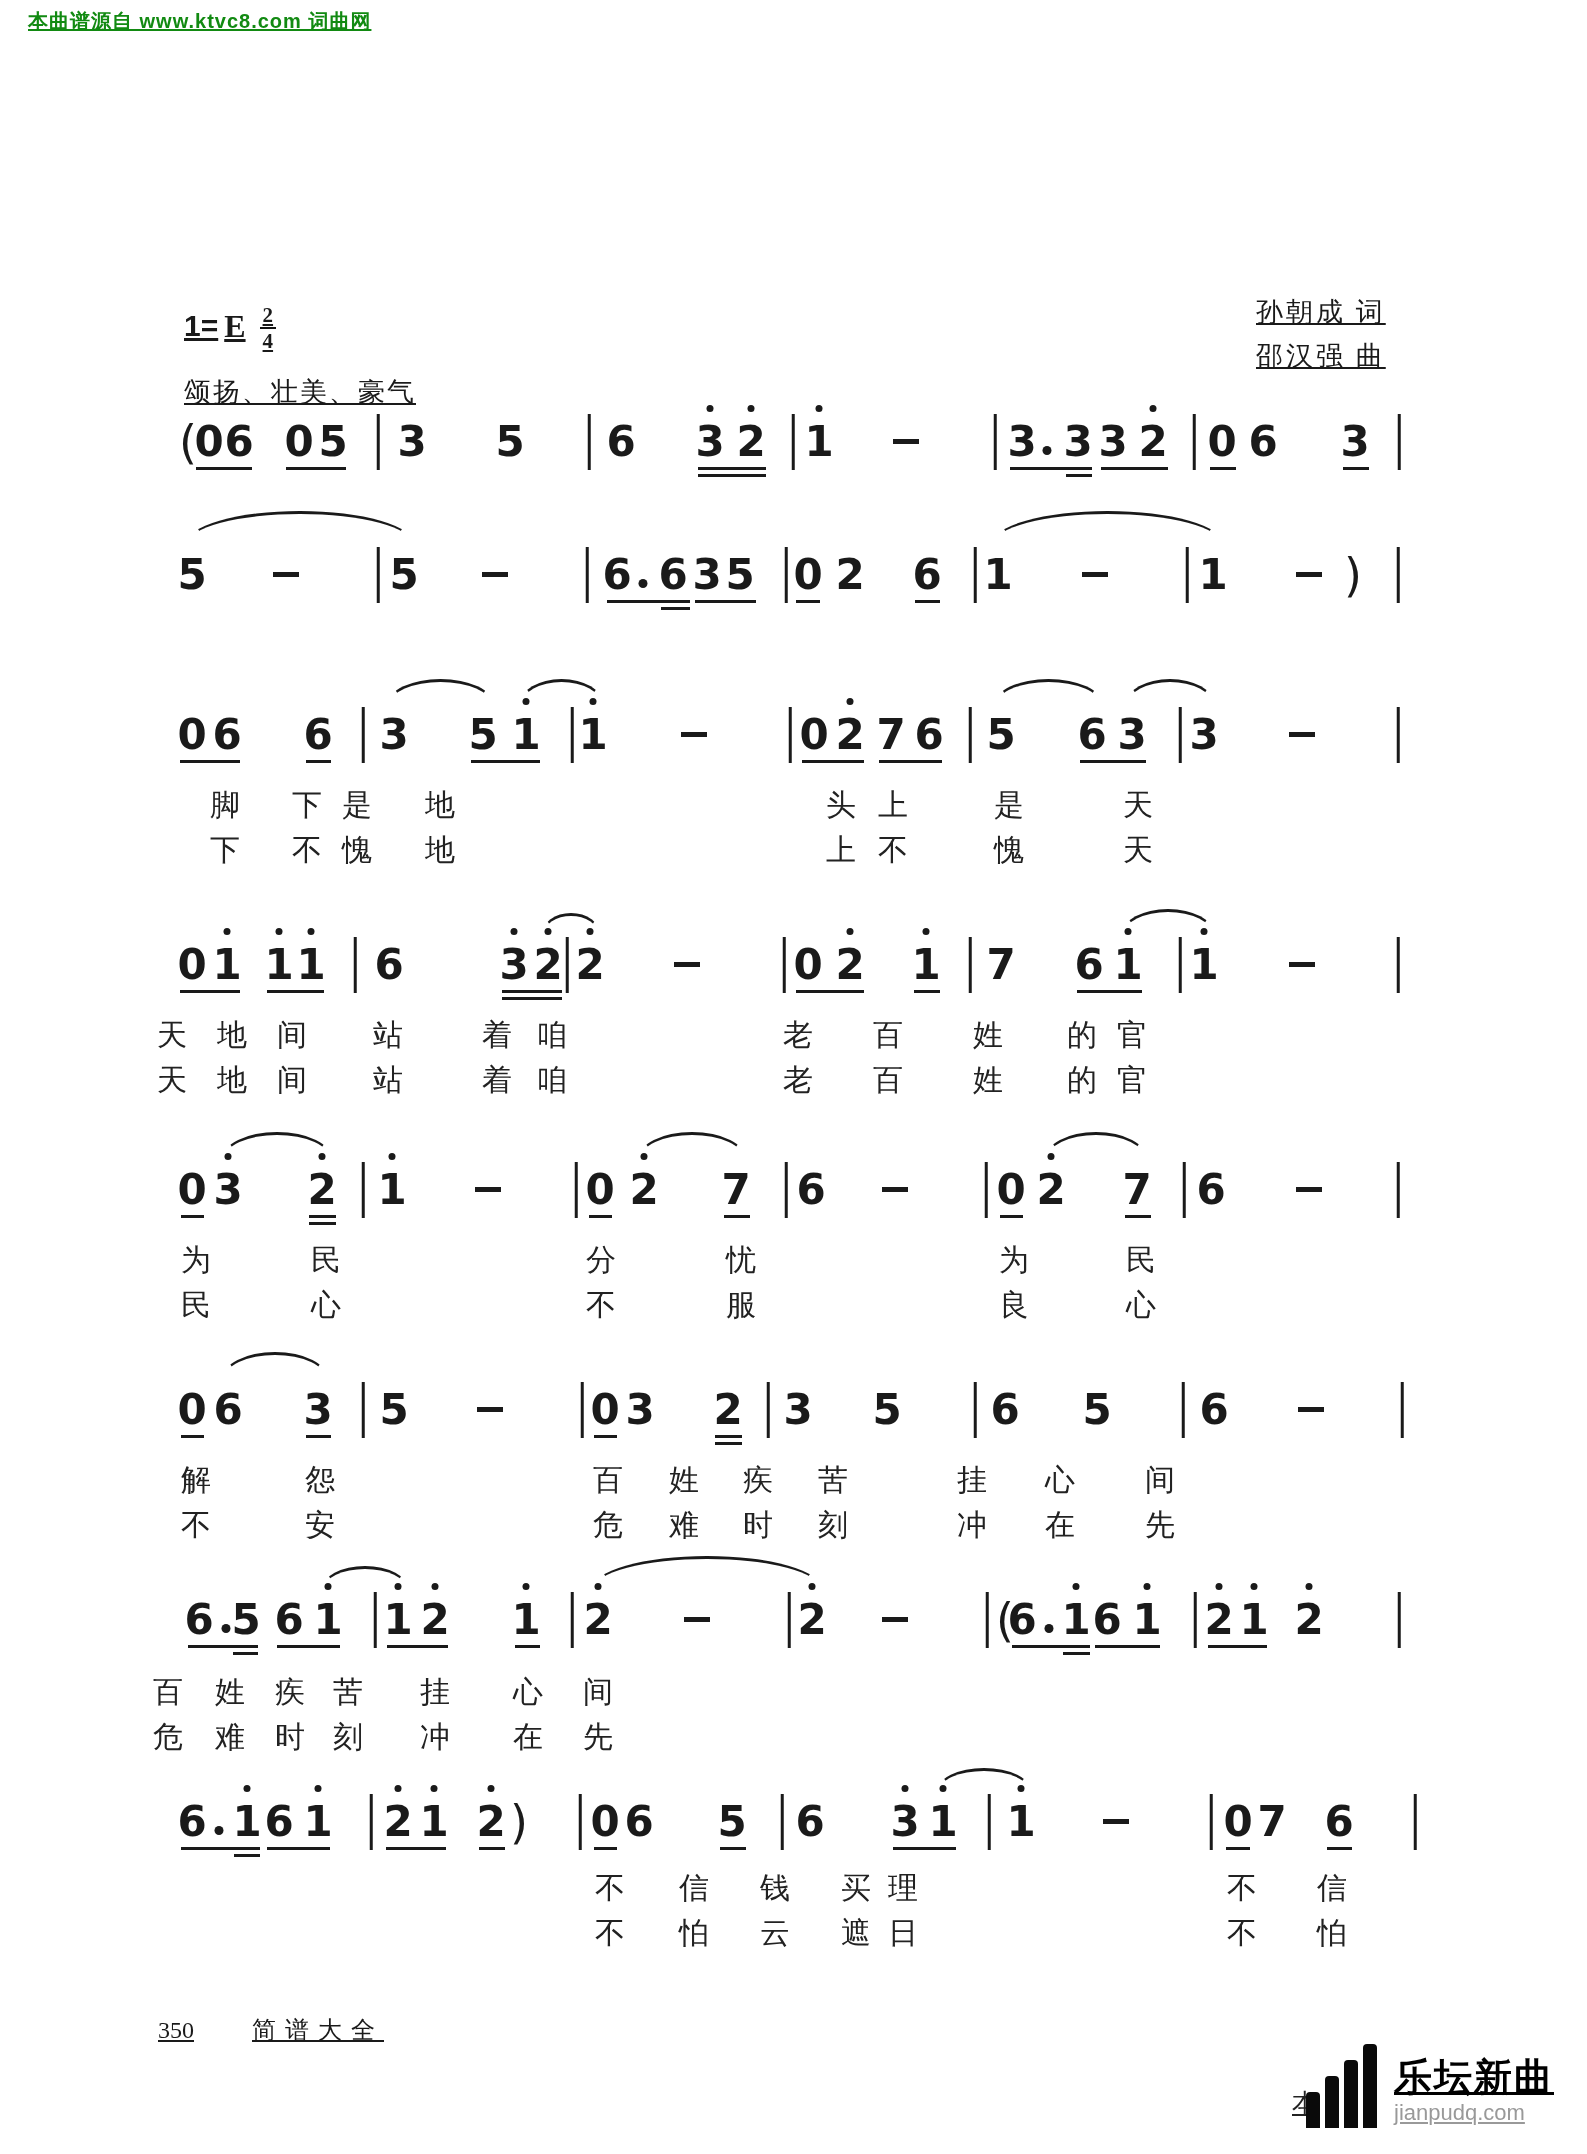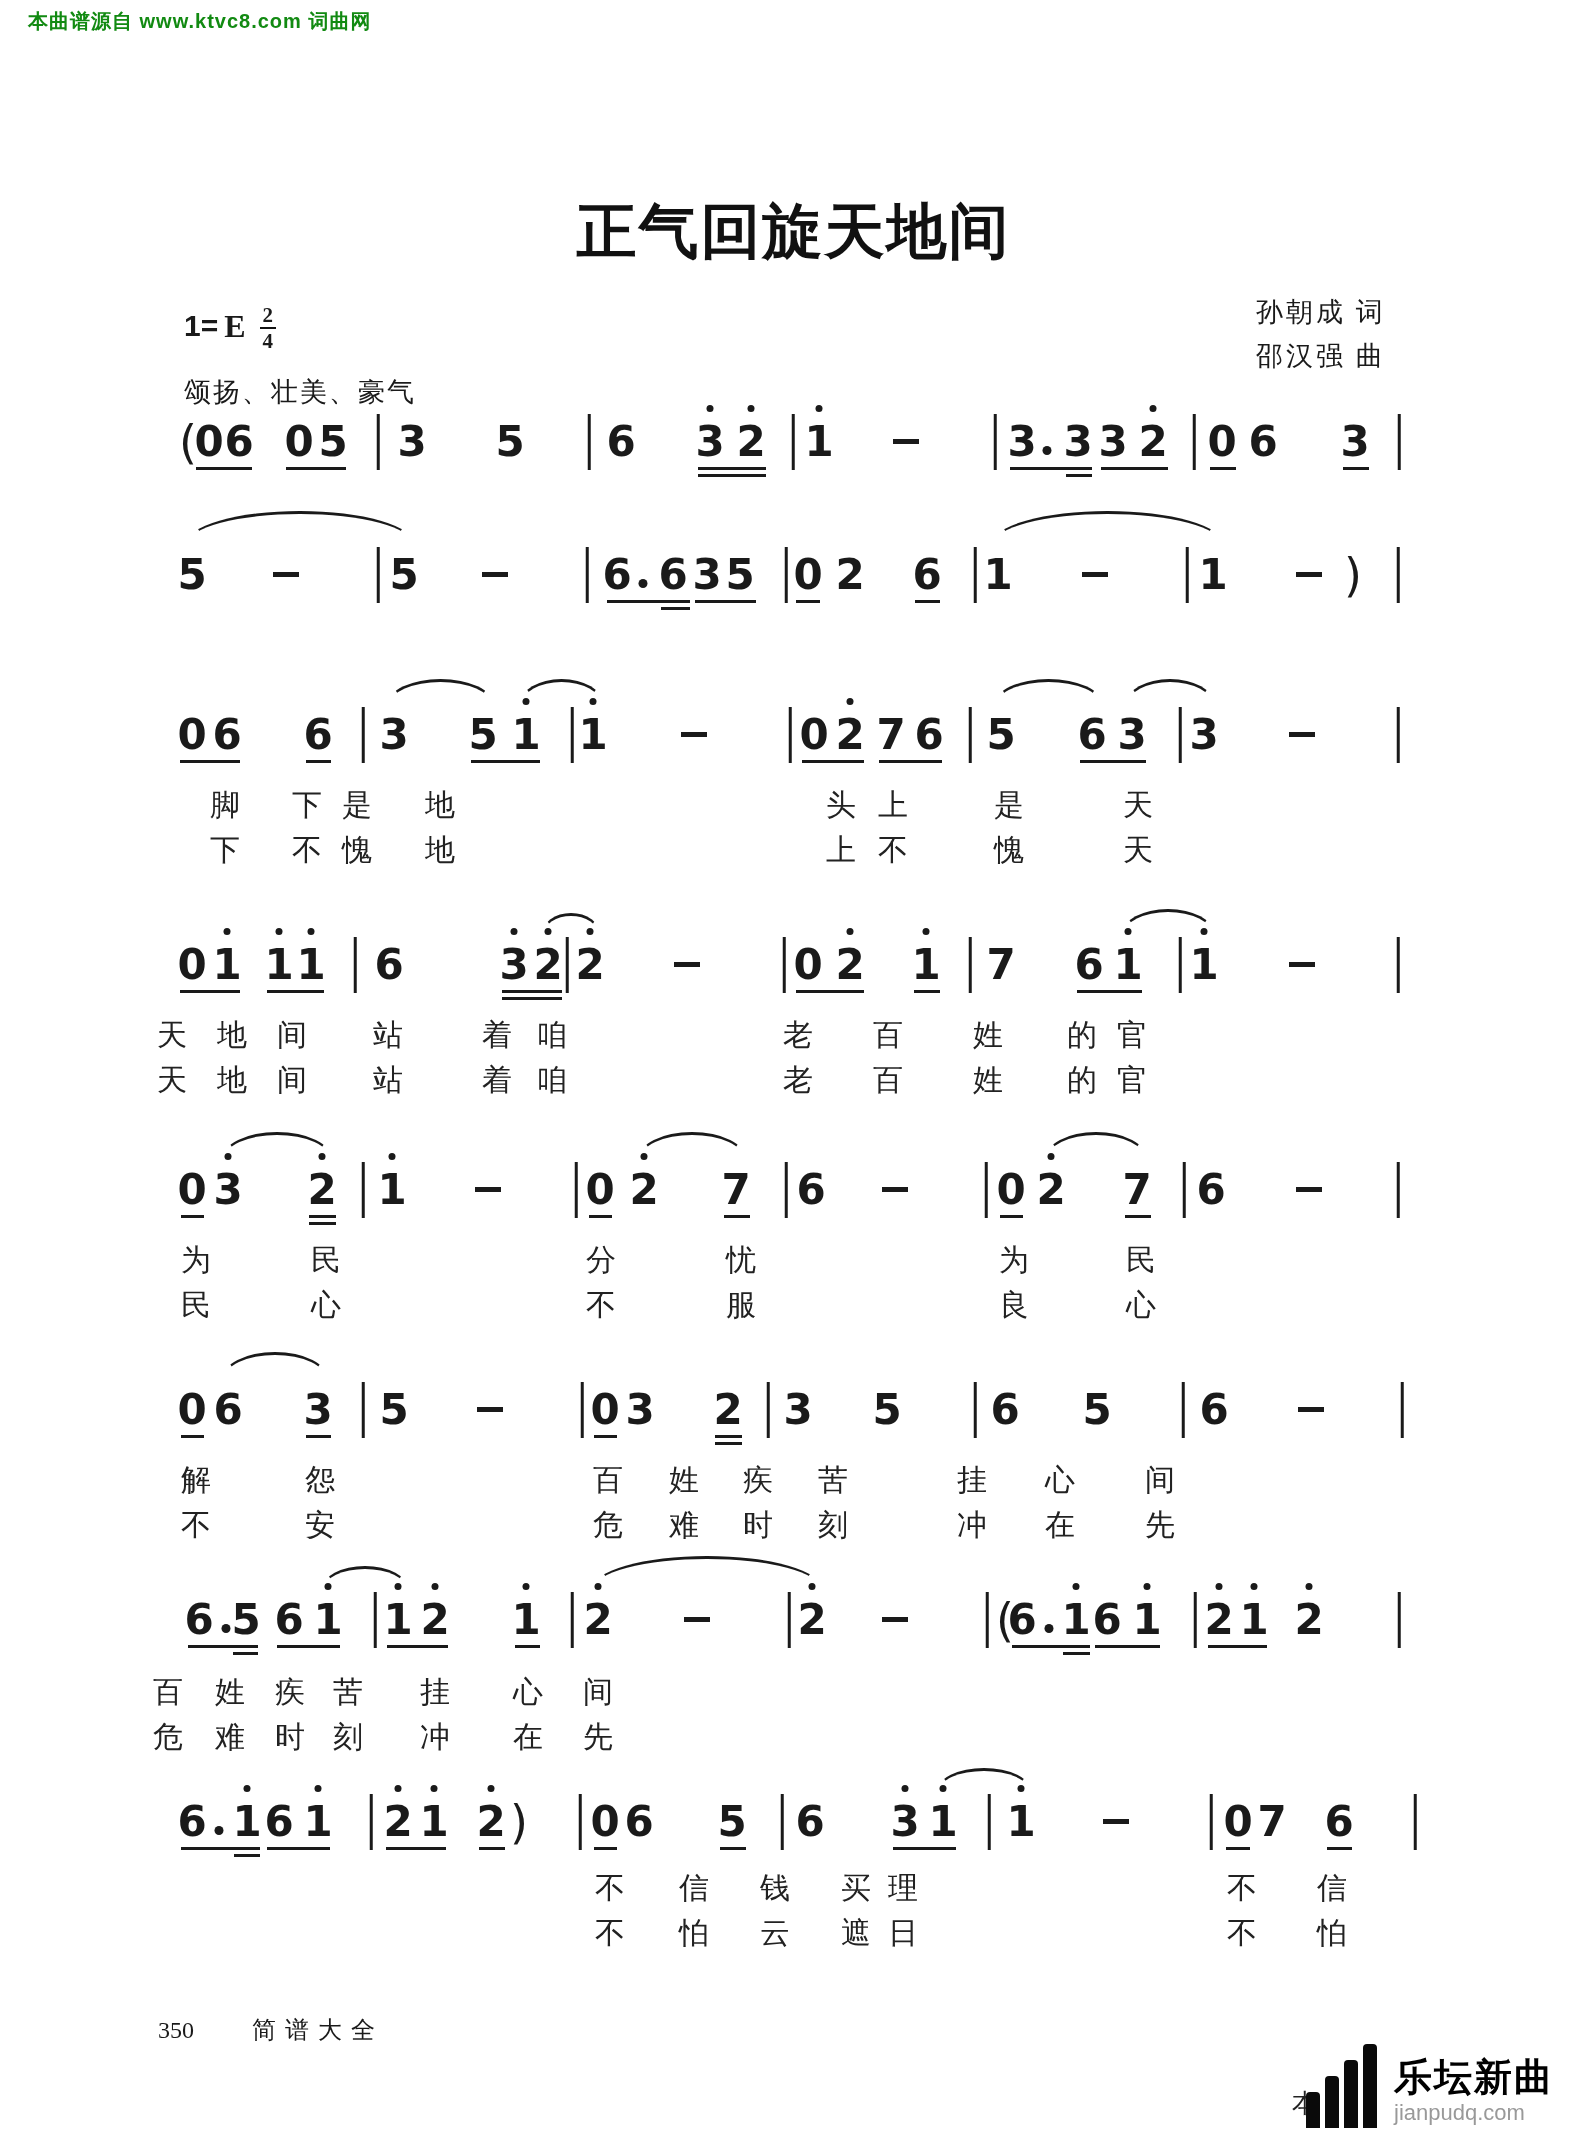--- a/index.html
+++ b/index.html
@@ -1,18 +1,18 @@
 <!DOCTYPE html>
 <html><head>
 <meta charset="utf-8">
 <style>
   html,body{margin:0;padding:0;background:#e8e8e8;}
   .page{position:relative;width:1587px;height:2154px;background:#ffffff;overflow:hidden;
         font-family:"Liberation Serif",serif;color:#1a1a1a;}
-  .abs{position:absolute;}
+  .abs{position:absolute;text-decoration:underline;}
   .watermark{left:28px;top:8px;font:700 20px "Liberation Sans",sans-serif;color:#128a12;letter-spacing:1px;}
   .title{left:50%;top:192px;transform:translateX(-50%);font:700 60px "DejaVu Serif",serif;
          letter-spacing:2px;color:#111;white-space:nowrap;}
   .keysig{left:184px;top:301px;font:700 30px "Liberation Sans",sans-serif;display:flex;align-items:center;}
   .keysig .keyletter{font:700 32px "Liberation Serif",serif;margin-left:6px;}
   .frac{display:inline-flex;flex-direction:column;align-items:center;margin-left:14px;
         font:700 21px "Liberation Serif",serif;line-height:1.15;transform:translateY(2px);}
   .frac .ftop{border-bottom:2px solid #111;padding:0 3px;}
   .credit1{left:1256px;top:294px;font:400 27px "Liberation Serif",serif;letter-spacing:3px;white-space:nowrap;}
   .credit2{left:1256px;top:338px;font:400 27px "Liberation Serif",serif;letter-spacing:3px;white-space:nowrap;}
@@ -39,21 +39,20 @@
   .brandname{left:1394px;top:2052px;font:700 38px "Liberation Sans",sans-serif;color:#000;letter-spacing:2px;}
   .brandurl{left:1394px;top:2100px;font:400 22px "Liberation Sans",sans-serif;color:#999;}
 </style>
 </head>
 <body>
 
 <div class="page">
 
   <div class="abs watermark">本曲谱源自 www.ktvc8.com 词曲网</div>
 
-  <div class="abs title">正气回旋天地间</div>
 
   <div class="abs keysig">
     <span>1=</span>
     <span class="keyletter">E</span>
     <span class="frac">
       <span class="ftop">2</span>
       <span>4</span>
     </span>
   </div>
 

